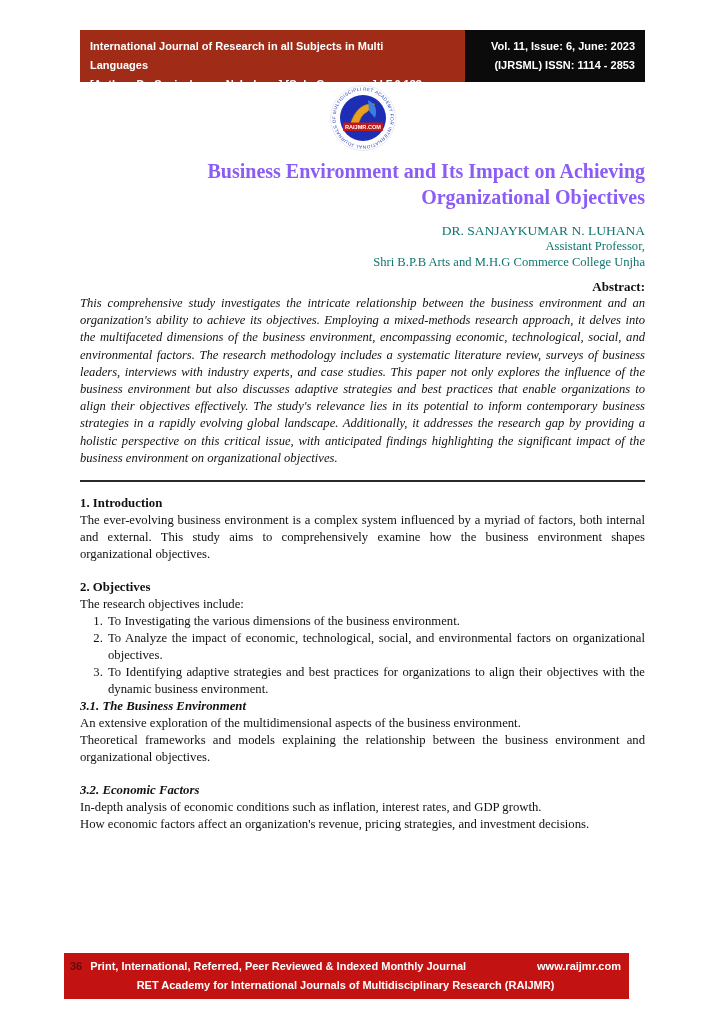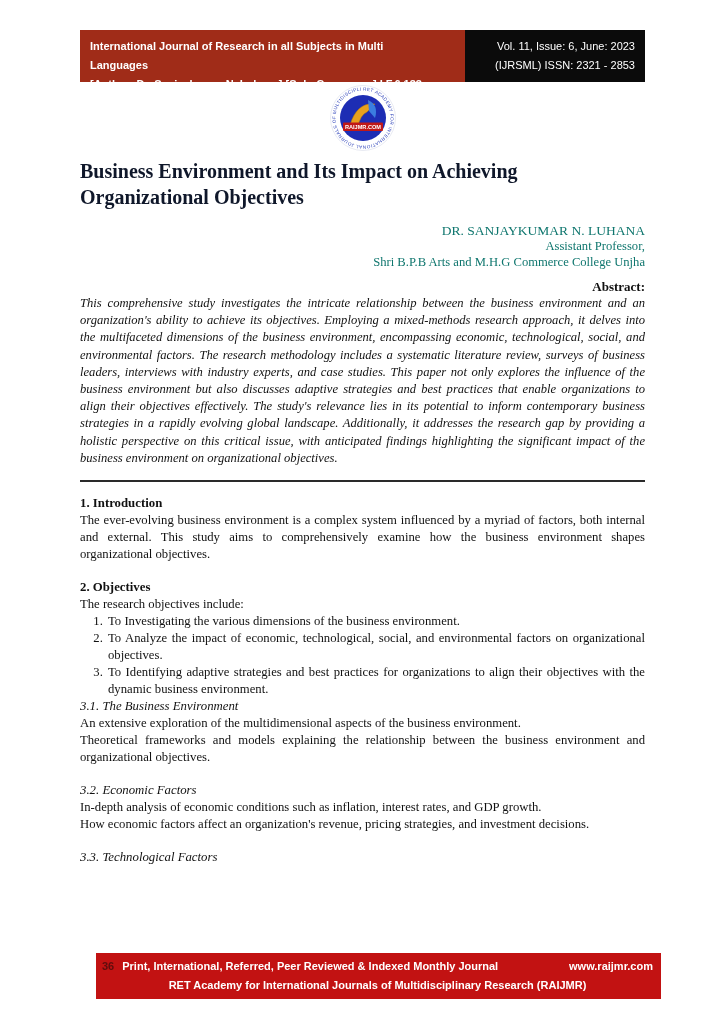--- a/index.html
+++ b/index.html
@@ -21,31 +21,31 @@
     width:407px;box-sizing:border-box;
     padding:7px 24px 0 10px;
     font-family:"Liberation Sans",sans-serif;
     font-weight:bold;font-size:11px;line-height:19px;
   }
   .hdr-right{
     background:#0B0B0B;color:#fff;
     width:190px;box-sizing:border-box;
     padding:7px 10px 0 0;text-align:right;
     font-family:"Liberation Sans",sans-serif;
-    font-weight:normal;font-size:11px;line-height:19px;
+    font-weight:bold;font-size:11px;line-height:19px;
   }
 
   
   .logo-wrap{display:flex;justify-content:center;margin-top:3px;}
   .logo-wrap svg{display:block;}
 
   
   .title{
-    margin-top:7px;text-align:left;
-    font-weight:bold;font-size:20px;line-height:26px;color:#0f172a;
+    margin-top:7px;text-align:right;
+    font-weight:bold;font-size:20px;line-height:26px;color:#8b5cf6;
   }
   .author-block{margin-top:13px;text-align:right;color:#0f766e;}
   .author-name{font-size:13.5px;line-height:16px;}
   .author-role{font-size:12.6px;line-height:15.5px;}
   .author-aff{font-size:12.6px;line-height:15.5px;}
 
   
   .abs-head{margin-top:9px;font-weight:bold;font-size:13px;line-height:16px;text-align:right;}
   .abs-text{
     font-style:italic;font-size:12.6px;line-height:17.2px;
@@ -54,29 +54,29 @@
 
   
   .rule{border:none;border-top:1.4px solid #2a2a2a;margin:6px 0 0 0;}
   .kw{font-size:12.6px;line-height:16px;padding:4px 0 4px 0;}
   .kw .kw-label{font-weight:bold;}
   .kw .kw-vals{font-weight:bold;font-style:italic;}
 
   
   .sec-head{font-weight:bold;font-size:12.8px;line-height:17px;margin-top:16px;}
   .sec-head.first{margin-top:13px;}
-  .sub-head{font-weight:normal;font-style:italic;font-size:12.8px;line-height:17px;margin-top:0;}
+  .sub-head{font-weight:bold;font-style:italic;font-size:12.8px;line-height:17px;margin-top:0;}
   .sub-gap{margin-top:16px;}
   .para{font-size:12.7px;line-height:17px;text-align:justify;margin:0;}
   ol.obj-list{margin:0;padding-left:26px;}
   ol.obj-list li{font-size:12.7px;line-height:17px;text-align:justify;padding-left:2px;}
 
   
   .ftr{
-    position:absolute;left:96px;top:953px;width:565px;height:46px;
+    position:absolute;left:64px;top:953px;width:565px;height:46px;
     background:#C21212;color:#fff;box-sizing:border-box;
     font-family:"Liberation Sans",sans-serif;
     font-weight:bold;font-size:11px;line-height:19px;
     padding:4px 8px 0 6px;
   }
   .ftr-row1{display:flex;align-items:baseline;}
   .ftr-pagenum{color:#5F0D0D;margin-right:8px;}
   .ftr-url{margin-left:auto;}
   .ftr-row2{text-align:center;}
 </style>
@@ -86,21 +86,21 @@
 <div class="page">
   <div class="inner">
 
     <div class="hdr">
       <div class="hdr-left">
         <div>International Journal of Research in all Subjects in Multi Languages</div>
         <div>[Author: Dr. Sanjaykumar N. Luhana] [Sub. Commerce] I.F.6.133</div>
       </div>
       <div class="hdr-right">
         <div>Vol. 11, Issue: 6, June: 2023</div>
-        <div>(IJRSML) ISSN: 2321 - 2853</div>
+        <div>(IJRSML) ISSN: 1114 - 2853</div>
       </div>
     </div>
 
     <div class="logo-wrap">
       <svg width="66" height="66" viewBox="0 0 66 66">
         <circle cx="33" cy="33" r="32.5" fill="#ffffff" stroke="#d9dcea" stroke-width="0.6"></circle>
         <defs>
           <path id="ringpath" d="M 33 5.5 A 27.5 27.5 0 1 1 32.99 5.5"></path>
         </defs>
         <text font-family="Liberation Sans, sans-serif" font-size="4.6" fill="#2a3fb8" letter-spacing="0.4">
@@ -144,21 +144,20 @@
 
 
     <div class="sub-head">3.1. The Business Environment</div>
     <p class="para">An extensive exploration of the multidimensional aspects of the business environment.</p>
     <p class="para">Theoretical frameworks and models explaining the relationship between the business environment and organizational objectives.</p>
 
     <div class="sub-head sub-gap">3.2. Economic Factors</div>
     <p class="para">In-depth analysis of economic conditions such as inflation, interest rates, and GDP growth.</p>
     <p class="para">How economic factors affect an organization's revenue, pricing strategies, and investment decisions.</p>
 
-    <div class="sub-head sub-gap">3.3. Technological Factors</div>
 
   </div>
 
   <div class="ftr">
     <div class="ftr-row1">
       <span class="ftr-pagenum">36</span>
       <span>Print, International, Referred, Peer Reviewed &amp; Indexed Monthly Journal</span>
       <span class="ftr-url">www.raijmr.com</span>
     </div>
     <div class="ftr-row2">RET Academy for International Journals of Multidisciplinary Research (RAIJMR)</div>

